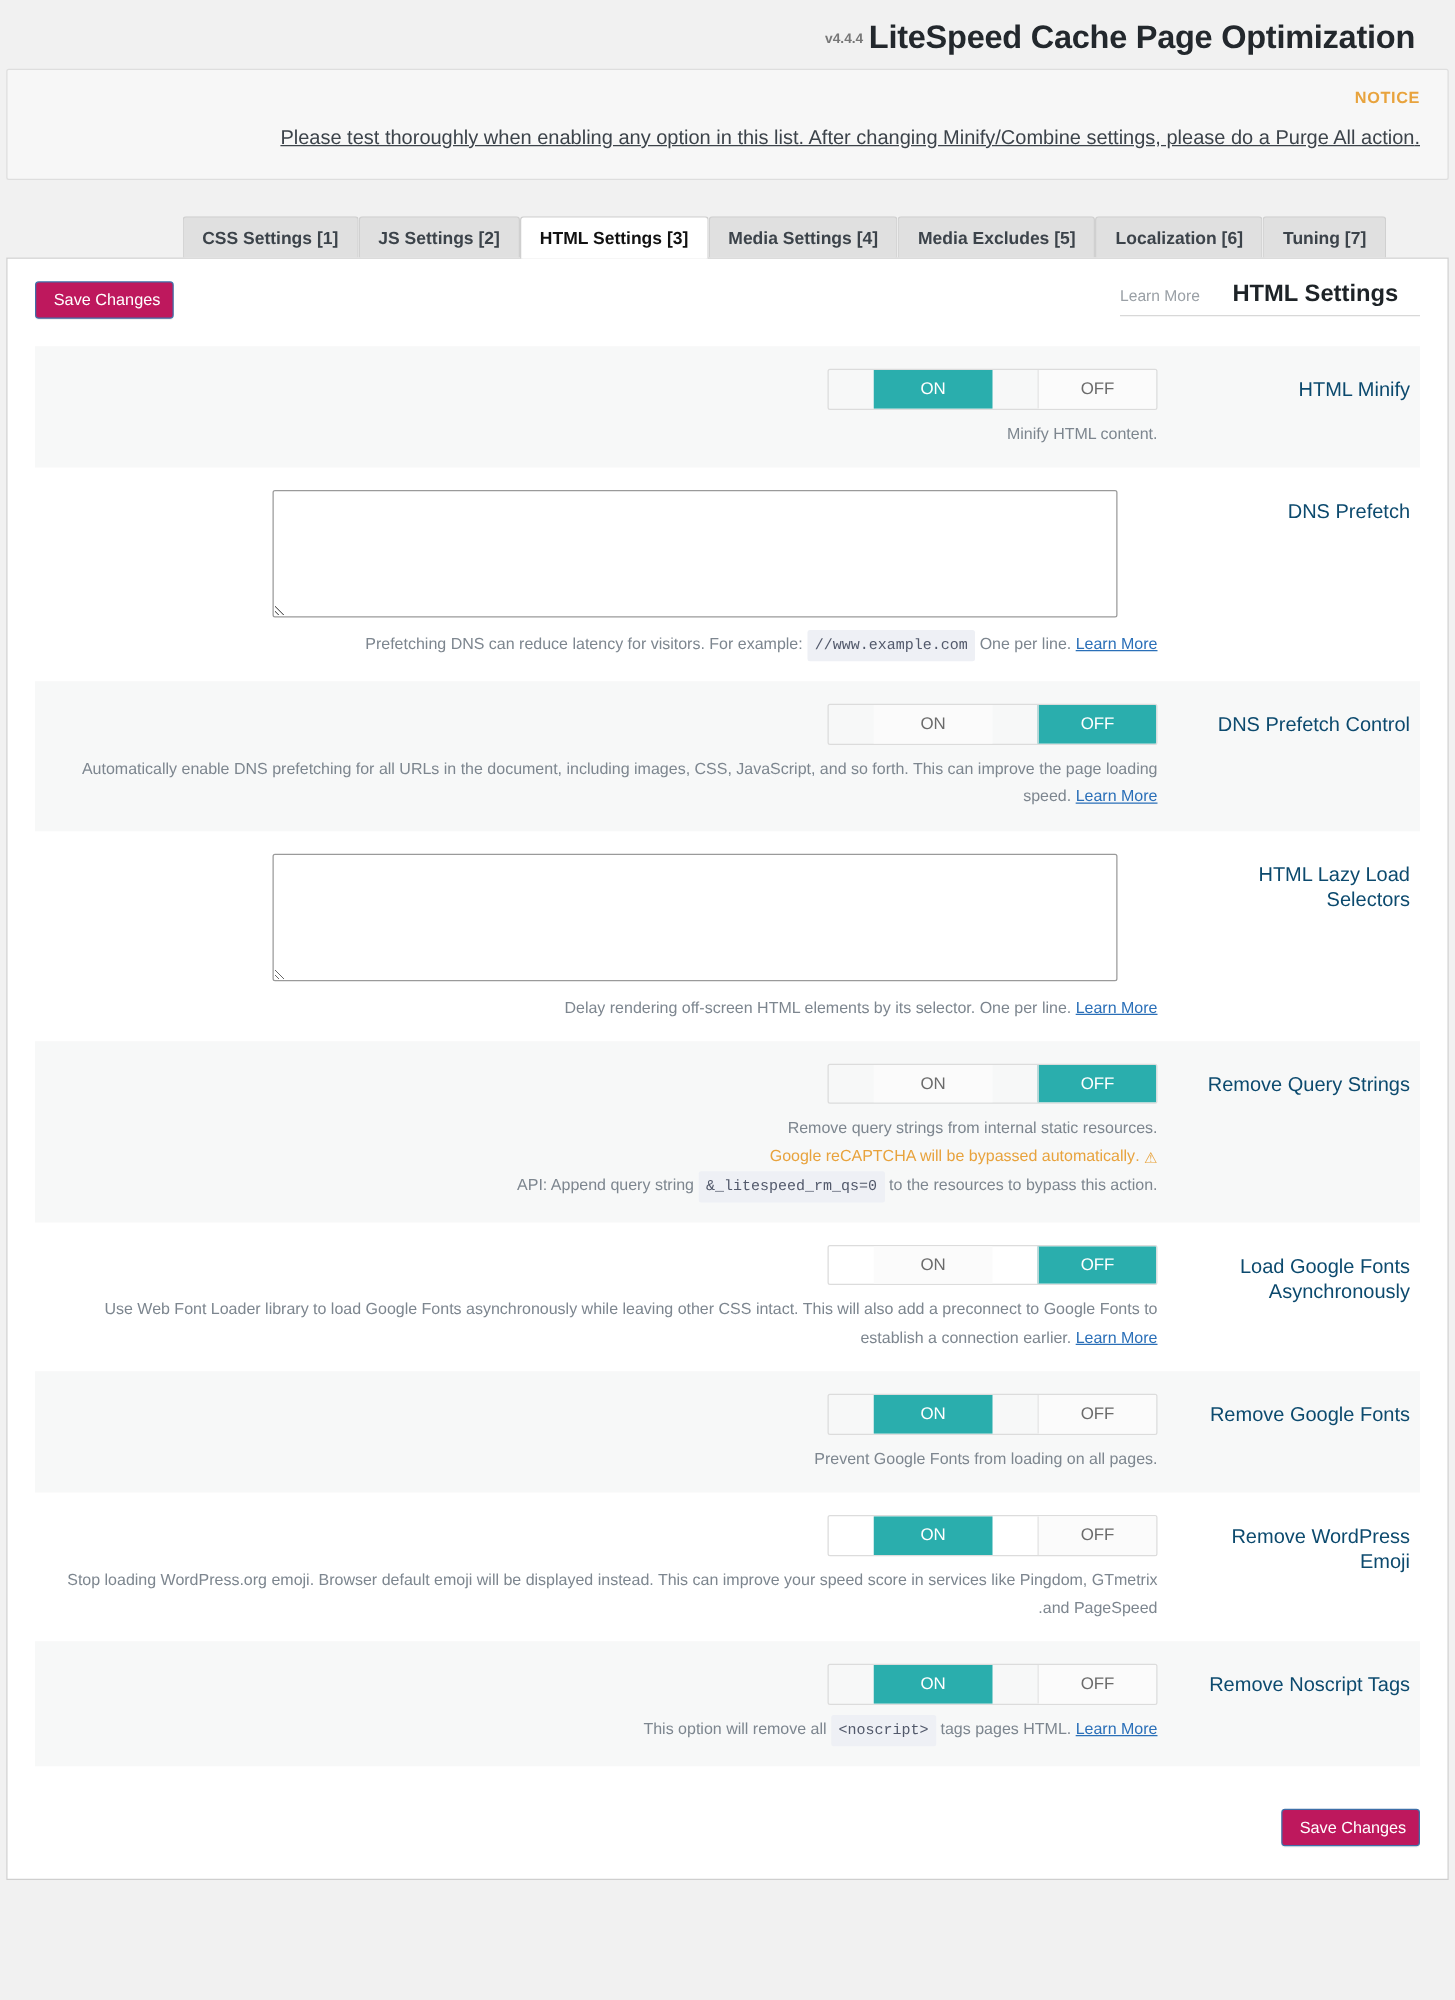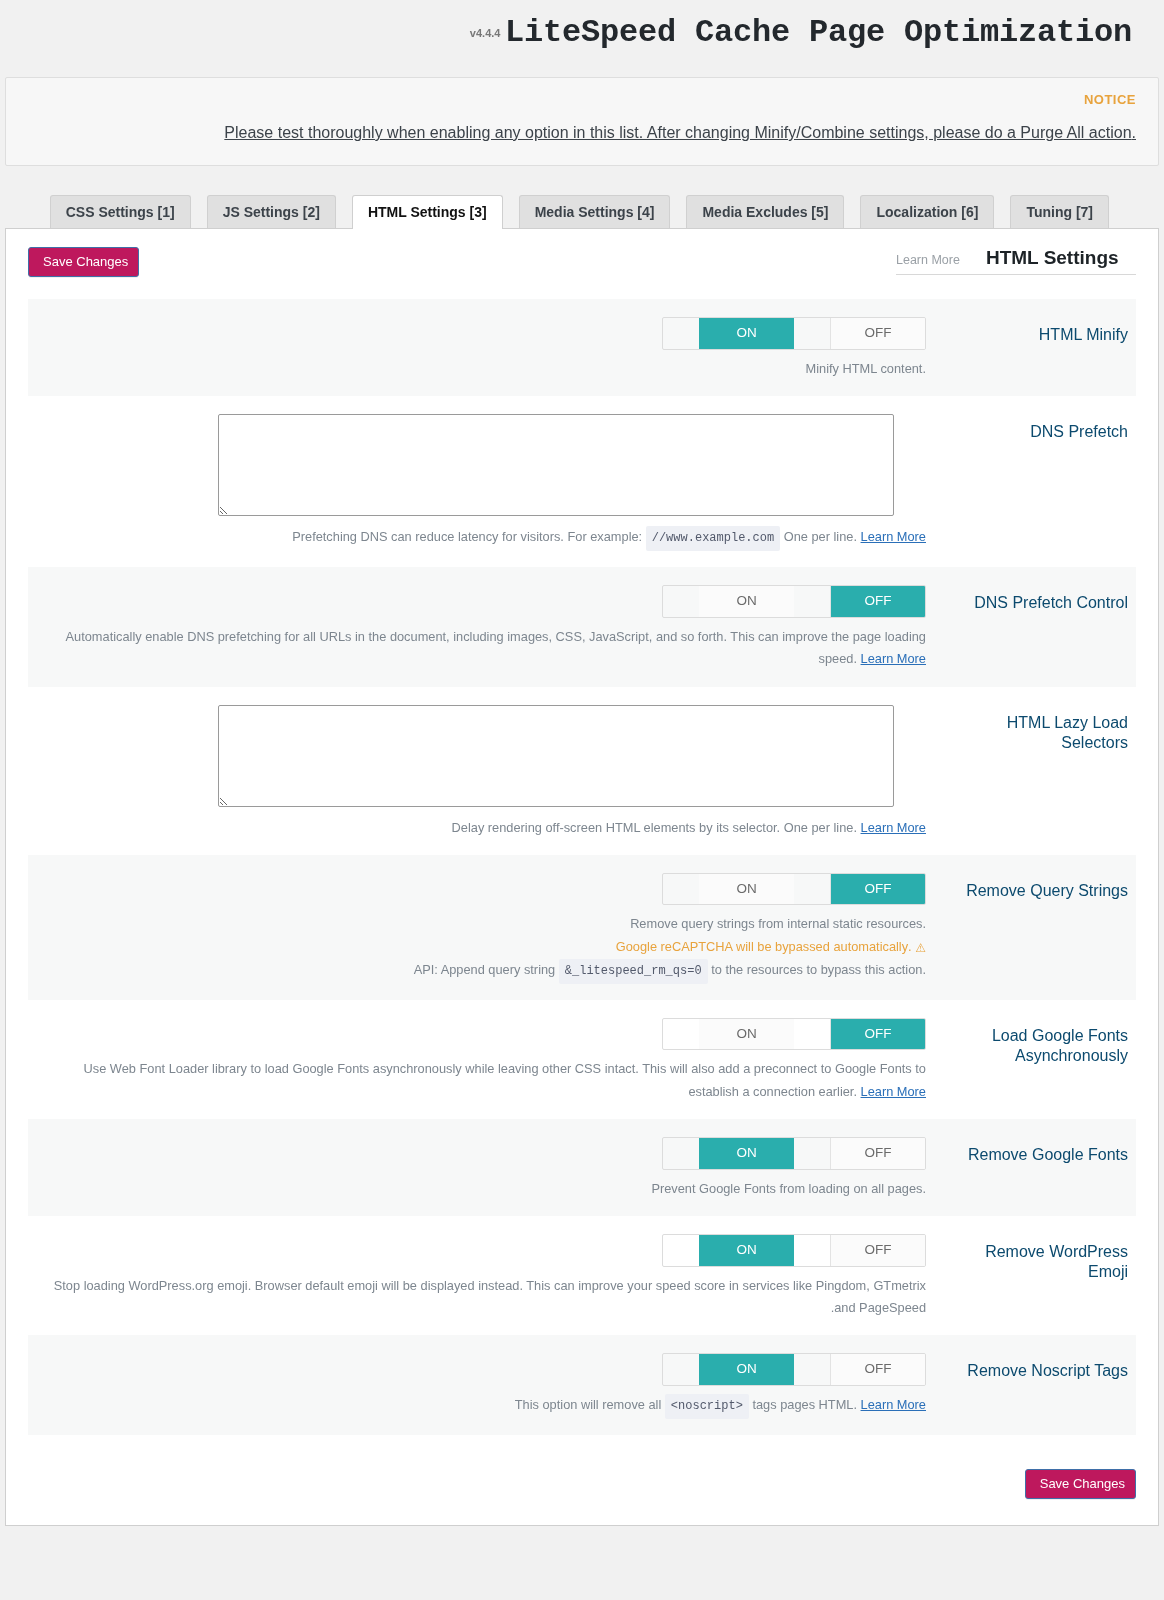--- a/index.html
+++ b/index.html
@@ -23,30 +23,29 @@
     text-align: right;
   }
   .page-header .ver {
     font-size: 11px;
     color: #777;
     font-weight: bold;
     vertical-align: 4px;
     letter-spacing: 0;
   }
   .page-header .title {
-    font-size: 32px;
+    font-size: 26px;
     font-weight: bold;
     color: #23282d;
     letter-spacing: -0.2px;
-    font-family: Liberation Mono, monospace;
   }
 
   
   .notice-box {
-    margin: 16px 5px 0 5px;
+    margin: 0 5px 0 5px;
     background: #f7f7f7;
     border: 1px solid #dedede;
     border-radius: 2px;
     padding: 14px 22px 20px 22px;
     direction: rtl;
     text-align: right;
   }
   .notice-label {
     color: #e8a33d;
     font-size: 13px;
@@ -66,21 +65,21 @@
     text-decoration: underline;
   }
 
   
   .tabs-row {
     margin: 28px 0 0 0;
     padding: 0 55px 0 55px;
     display: flex;
     justify-content: flex-end;
     align-items: flex-end;
-    gap: 16px;
+    gap: 0;
     position: relative;
     z-index: 3;
   }
   .tab {
     background: #e0e0e0;
     border: 1px solid #d0d0d0;
     border-bottom: none;
     border-radius: 3px 3px 0 0;
     padding: 9px 15px 8px 15px;
     font-size: 14px;

